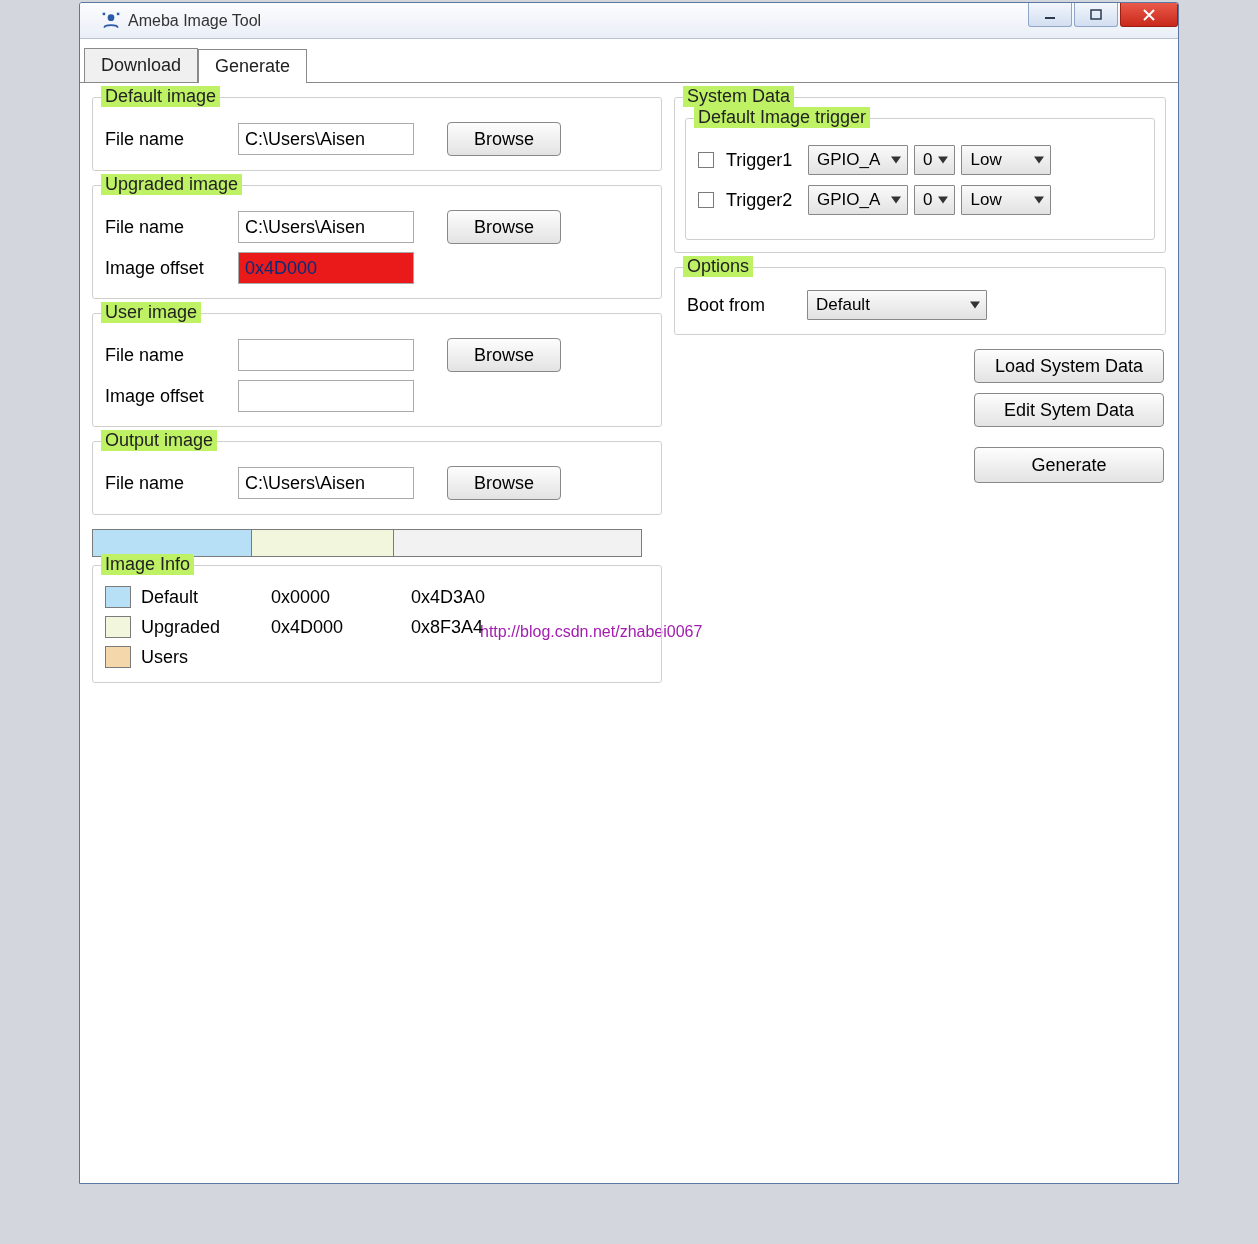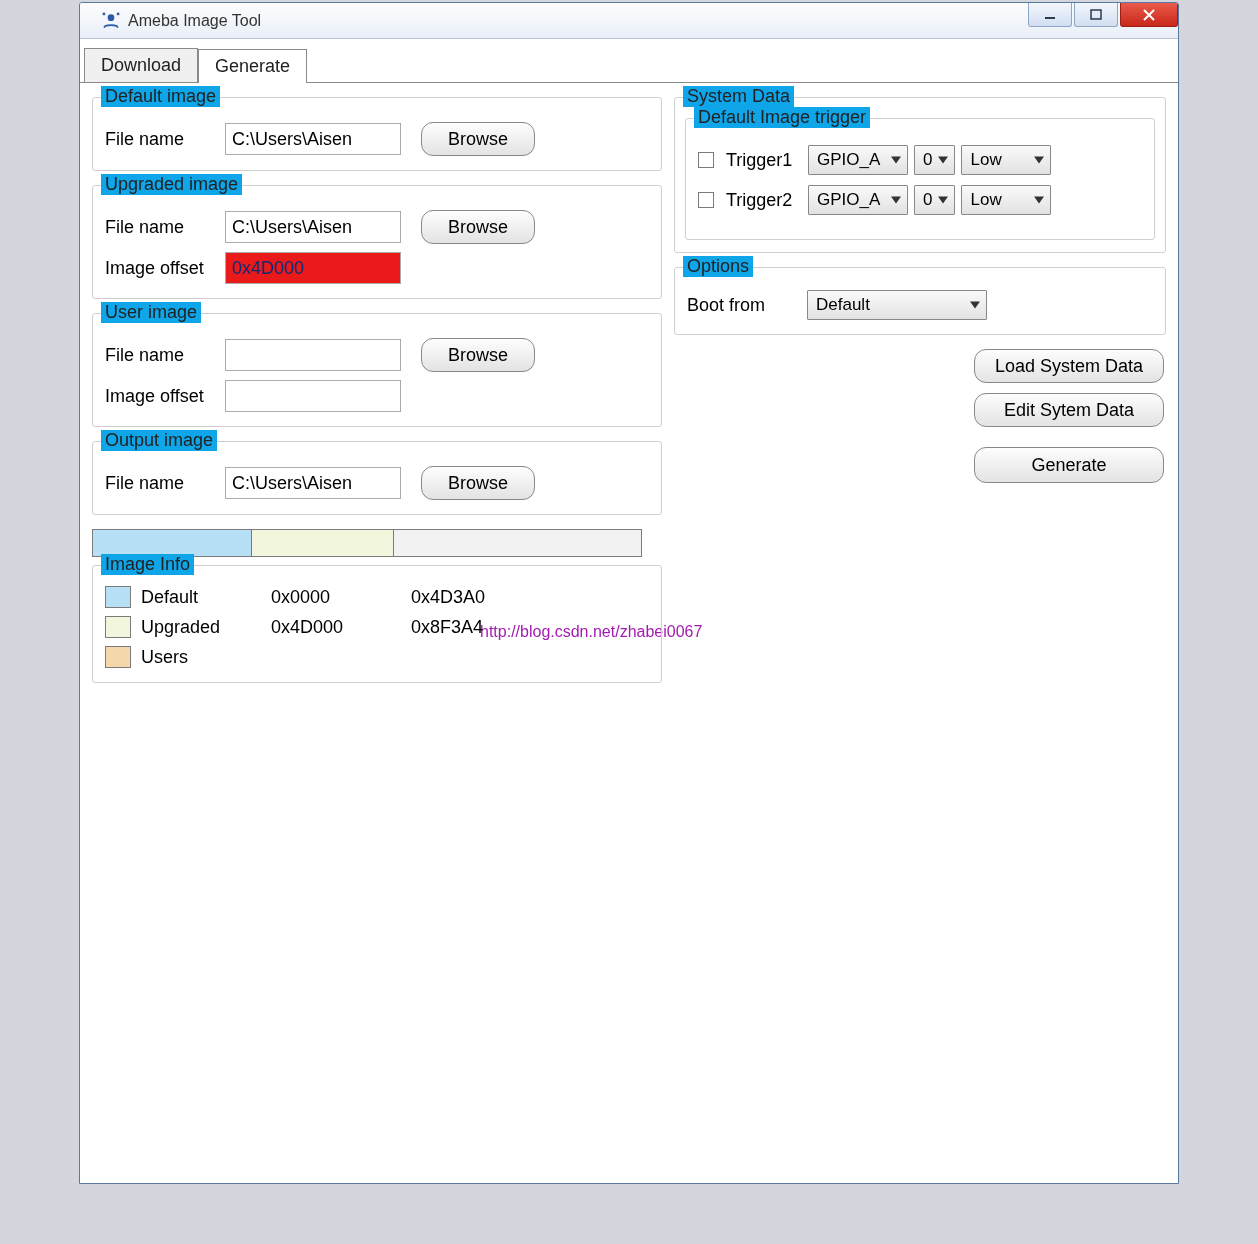--- a/index.html
+++ b/index.html
@@ -77,47 +77,48 @@
   .group {
     border: 1px solid #cfcfcf;
     border-radius: 3px;
     padding: 16px 12px 14px 12px;
     margin: 0 0 14px 0;
     position:relative;
   }
   .group .legend {
     position:absolute;
     top:-12px; left:8px;
-    background:#0ea5e9;
+    background:#bef264;
     padding:0 4px;
     font-size:18px;
     color:#222;
   }
   .row {
     display:flex;
     align-items:center;
     margin-top:8px;
+    gap:13px;
   }
   .row:first-child { margin-top:4px; }
   .lbl { width: 120px; font-size:18px; }
   .text-input {
     width: 176px;
     height: 32px;
     border:1px solid #aaa;
     padding: 2px 6px;
     font-size:18px;
     background:#fff;
   }
   .text-input.highlight { background:#ea1a1a; color:#0a2b78; }
   .btn {
     height: 34px;
     min-width: 114px;
     padding: 0 16px;
     border:1px solid #888;
-    border-radius:12px;
+    border-radius:4px;
     background: linear-gradient(#fdfdfd,#e3e3e3);
     font-size:18px;
     display:inline-flex; align-items:center; justify-content:center;
     margin-left: 20px;
     cursor:default;
   }
   .btn.wide { min-width: 190px; padding:0 18px; }
   .btn.big  { min-width: 190px; height:36px;}
   .right-btn-stack { display:flex; flex-direction:column; align-items:flex-end; gap:10px; padding-right:2px;margin-top:12px;}
   

